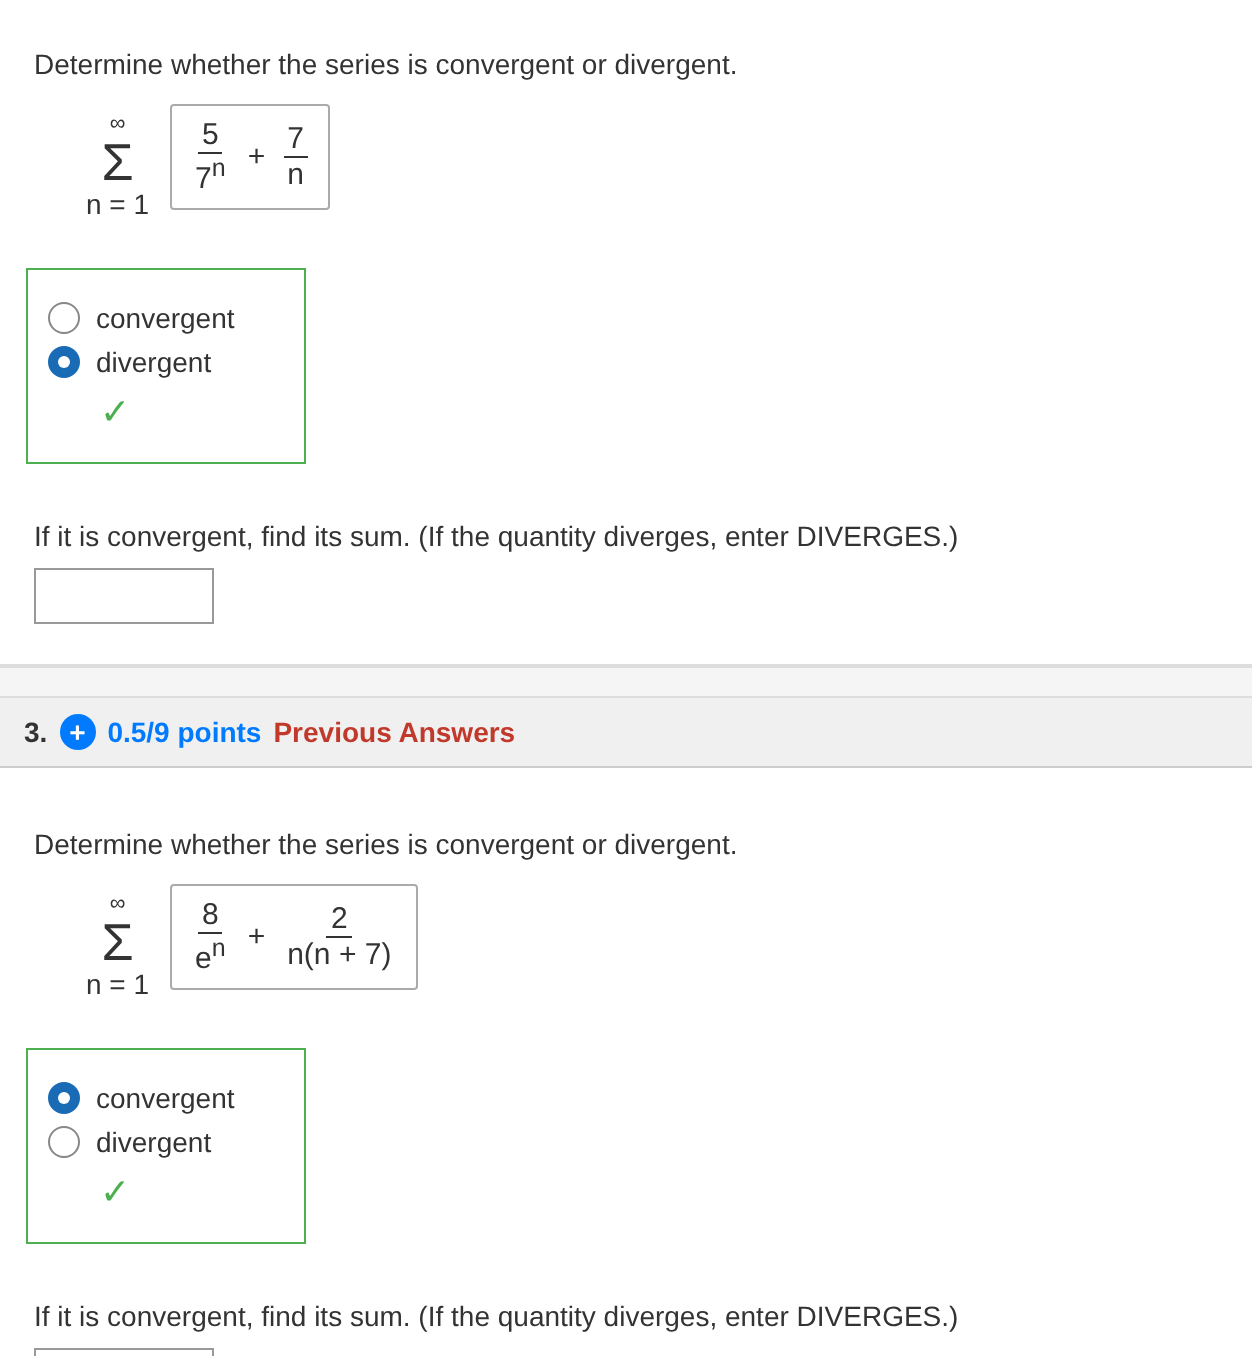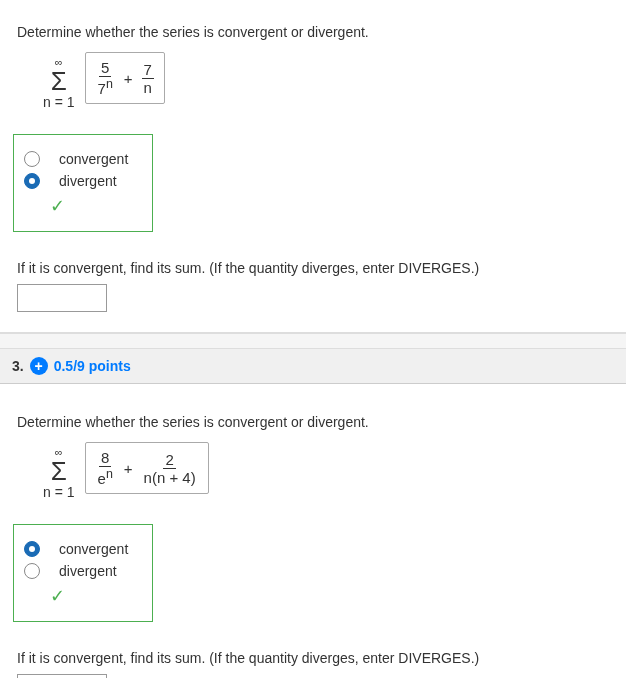--- a/index.html
+++ b/index.html
@@ -99,21 +99,21 @@
     .radio-group {
       margin: 10px 0;
       border: 1px solid #4caf50;
       display: inline-block;
       padding: 10px 14px 14px 10px;
       min-width: 140px;
     }
     .radio-option {
       display: flex;
       align-items: center;
-      gap: 19px;
+      gap: 8px;
       margin: 6px 0;
       font-size: 14px;
     }
     .radio-circle {
       width: 16px;
       height: 16px;
       border-radius: 50%;
       border: 1.5px solid #888;
       display: inline-flex;
       align-items: center;
@@ -223,41 +223,42 @@
 </div>
 
 <div class="section-divider"></div>
 
 <div class="problem-wrapper">
 
   <div class="header-row">
     <span style="font-weight:bold; font-size:14px;">3.</span>
     <span class="plus-icon">+</span>
     <span class="points-text">0.5/9 points</span>
+    <span class="prev-answers">Previous Answers</span>
   </div>
 
   <div class="problem-section">
     <p class="question-text">Determine whether the series is convergent or divergent.</p>
 
     
     <div class="math-formula">
       <div class="sigma-limits">
         <span class="top">∞</span>
         <span style="font-size:26px; line-height:1;">Σ</span>
         <span class="bottom">n = 1</span>
       </div>
       <div class="fraction-container">
         <div class="fraction-num">
           <div class="num">8</div>
           <div class="den"><span>e<sup>n</sup></span></div>
         </div>
         <span class="plus-op">+</span>
         <div class="fraction-num">
           <div class="num">2</div>
-          <div class="den">n(n + 4)</div>
+          <div class="den">n(n + 7)</div>
         </div>
       </div>
     </div>
 
     
     <div class="radio-group">
       <div class="radio-option">
         <div class="radio-circle selected"></div>
         <span>convergent</span>
       </div>

